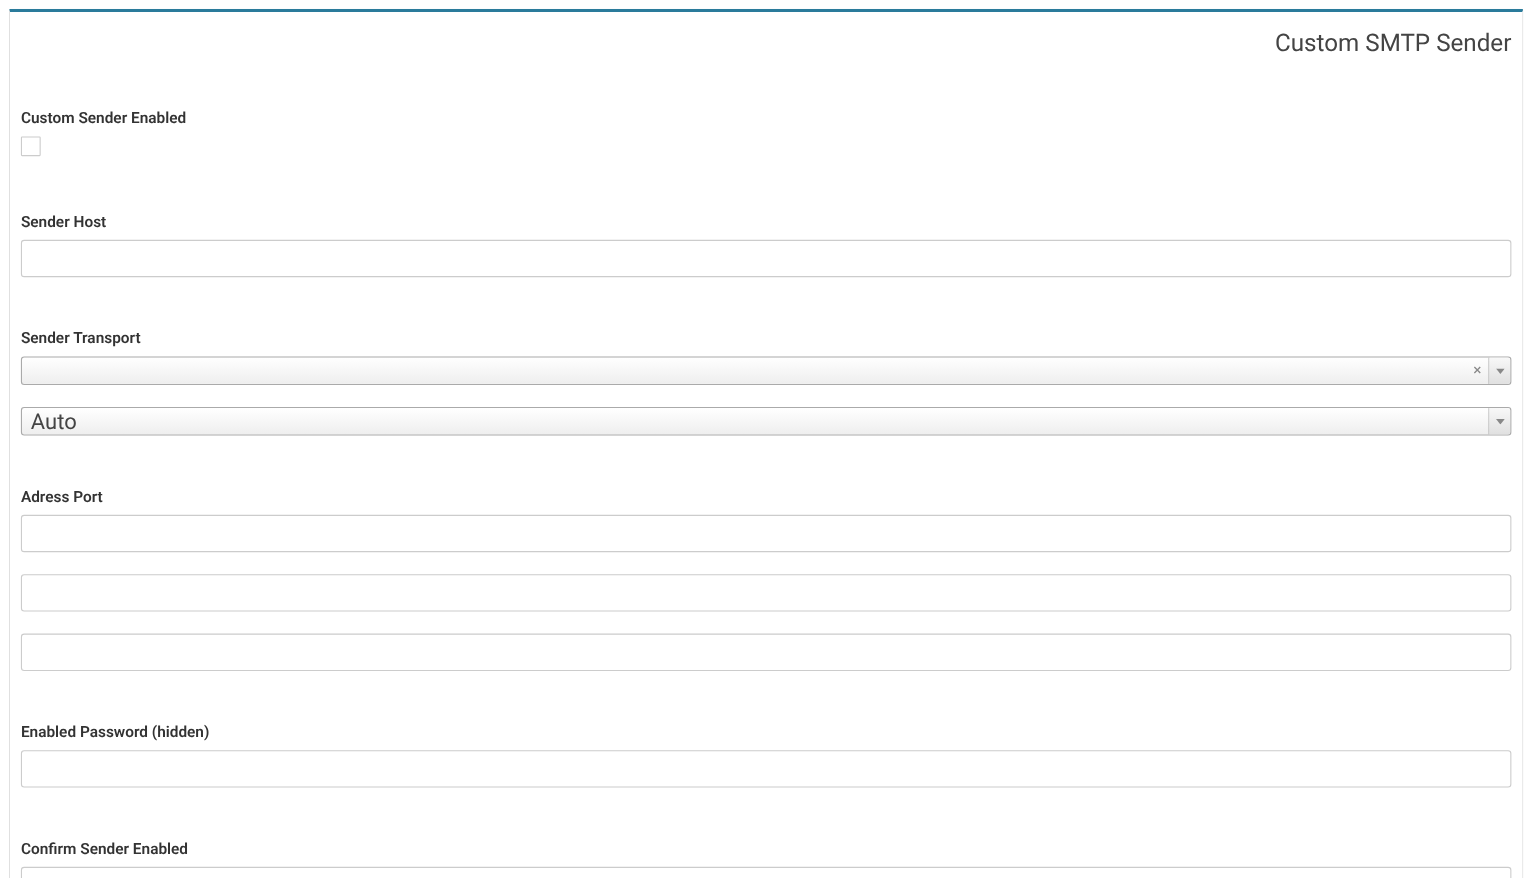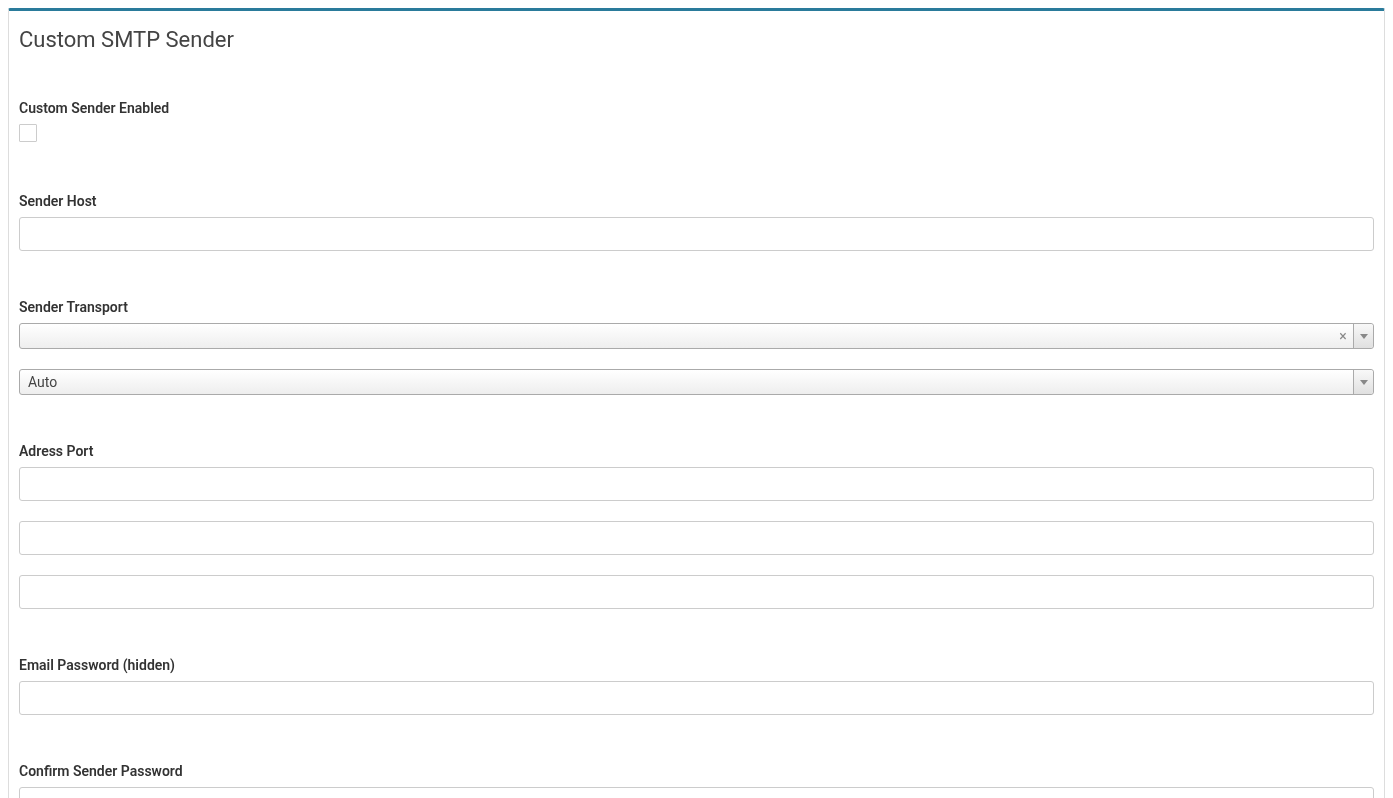--- a/index.html
+++ b/index.html
@@ -19,20 +19,21 @@
       border-top: 3px solid #2a7b9b;
       background: #fff;
       border-radius: 2px;
       padding: 10px 10px 20px 10px;
     }
     .panel-title {
       font-size: 22px;
       font-weight: 400;
       color: #444;
       margin: 6px 0 24px 0;
+      text-align: right;
     }
     .form-group {
       margin-bottom: 20px;
     }
     .form-label {
       display: block;
       font-weight: 600;
       color: #333;
       font-size: 14px;
       margin-bottom: 8px;
@@ -65,21 +66,21 @@
       width: 100%;
       height: 26px;
       border: 1px solid #aaa;
       border-radius: 3px;
       background: linear-gradient(to bottom, #fff 0%, #eee 100%);
       align-items: center;
     }
     .select2-like .sel-value {
       flex: 1;
       padding: 0 8px;
-      font-size: 14px;
+      font-size: 20px;
       color: #444;
       overflow: hidden;
       white-space: nowrap;
     }
     .select2-clear {
       width: 20px;
       text-align: center;
       color: #888;
       font-size: 14px;
       cursor: pointer;
@@ -167,26 +168,26 @@
 
   <div class="form-group">
     <input type="text" class="form-input" value="" style="">
   </div>
 
   <div class="form-group">
     <input type="text" class="form-input" value="" style="">
   </div>
 
   <div class="form-group">
-    <label class="form-label">Email Password (hidden)</label>
+    <label class="form-label">Enabled Password (hidden)</label>
     <input type="password" class="form-input" value="" style="">
   </div>
 
   <div class="form-group">
-    <label class="form-label">Confirm Sender Password</label>
+    <label class="form-label">Confirm Sender Enabled</label>
     <input type="password" class="form-input" value="" style="">
   </div>
 
   <div class="form-group" style="margin-bottom:0;">
     <button type="button" class="btn-outline">
       <svg class="plus-icon" viewBox="0 0 16 16">
         <circle cx="8" cy="8" r="7" fill="none" stroke="#2a7b9b" stroke-width="1.5"></circle>
         <path d="M8 4.5 V11.5 M4.5 8 H11.5" stroke="#2a7b9b" stroke-width="1.5" stroke-linecap="round"></path>
       </svg>
       <span>Add new</span>

